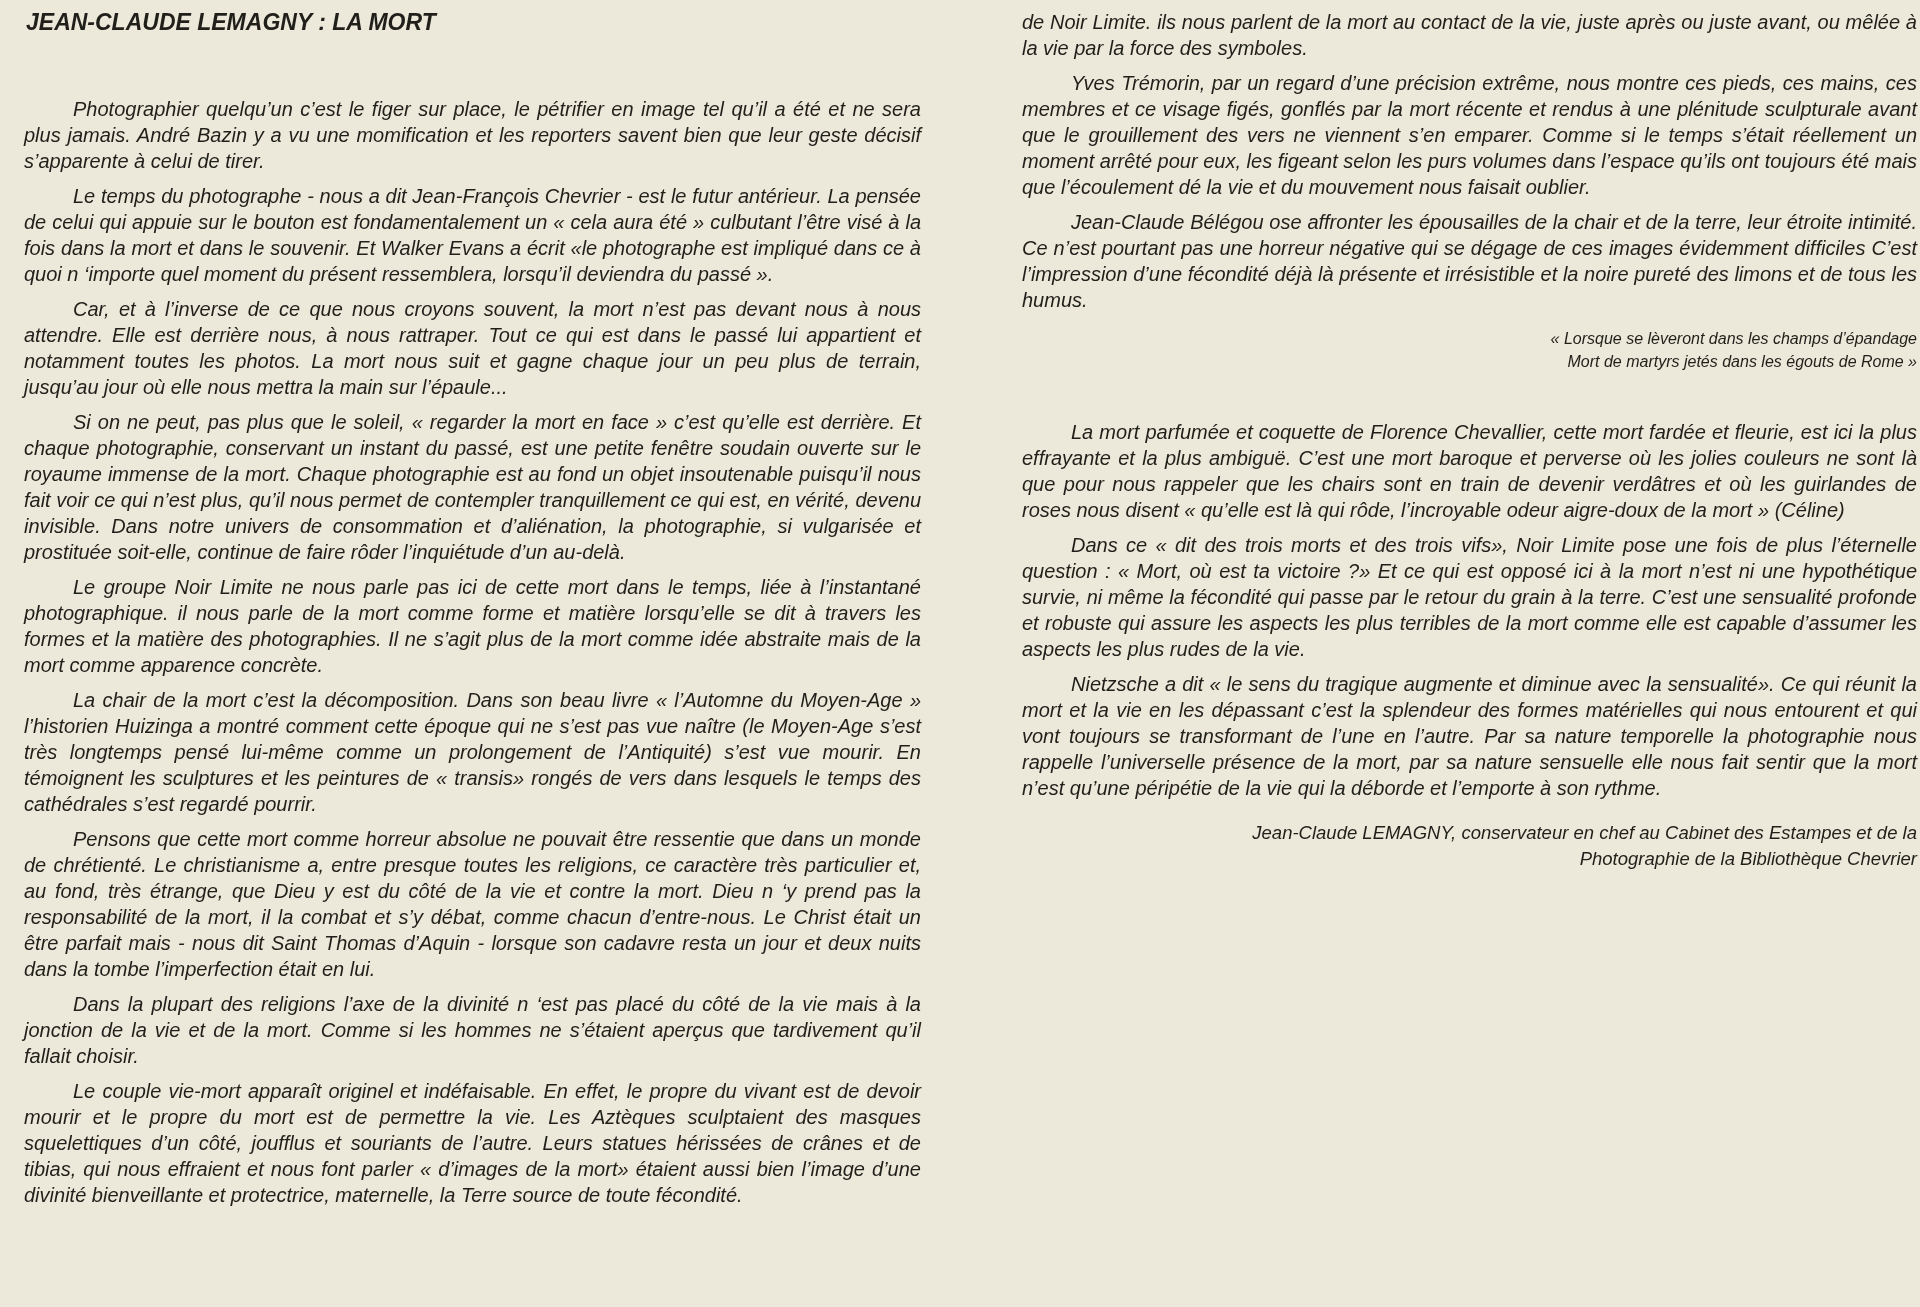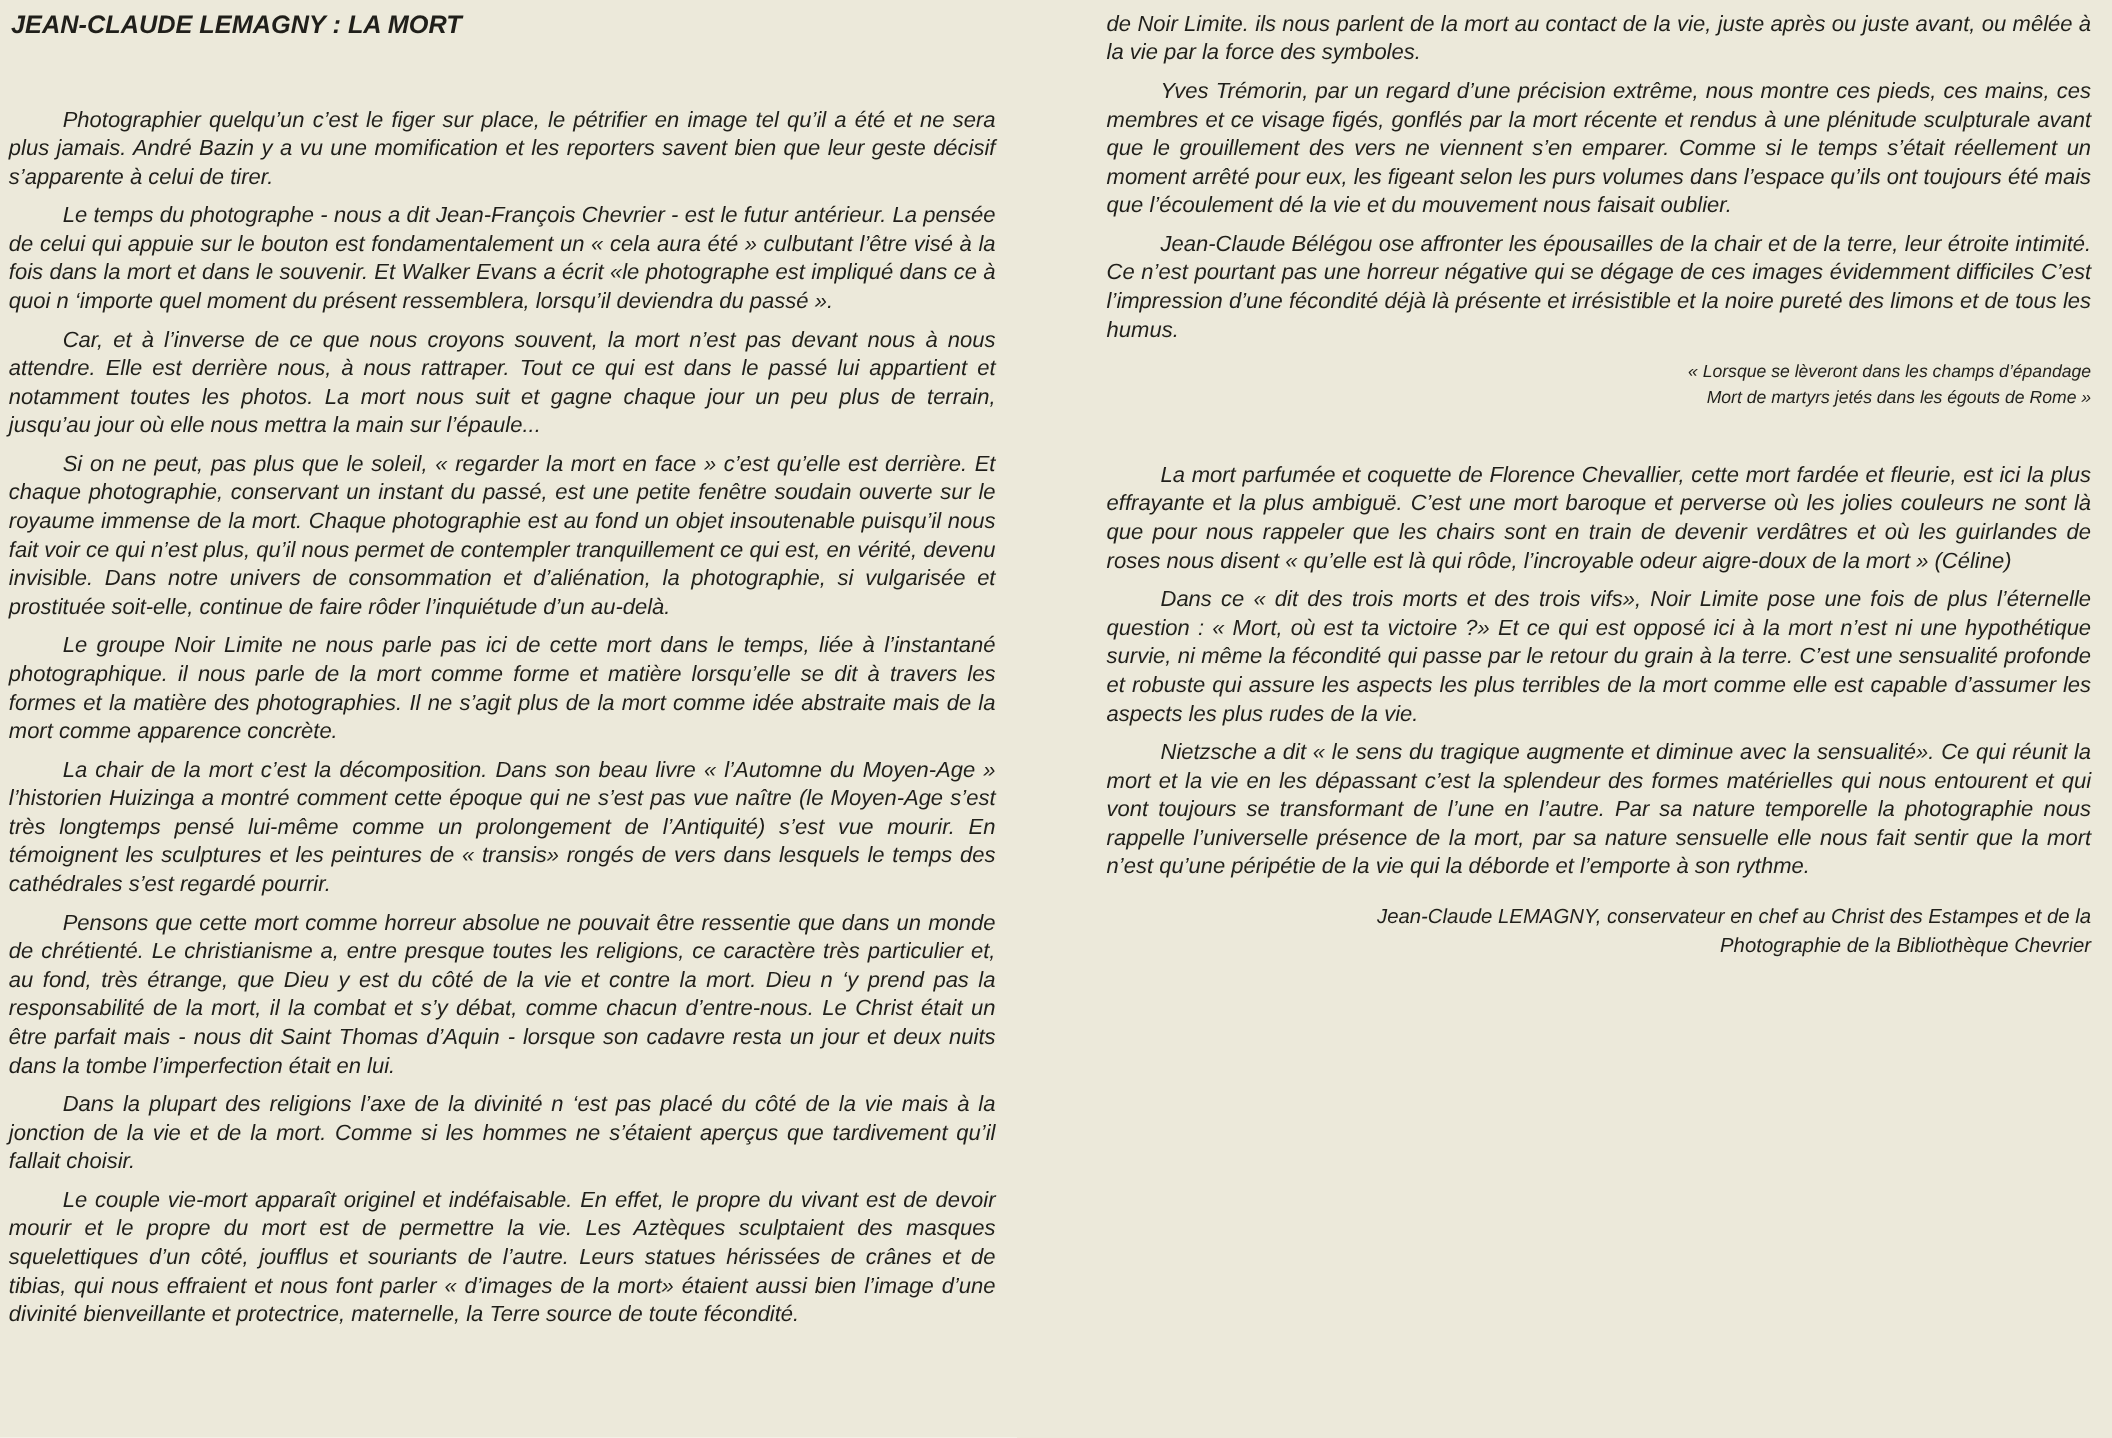--- a/index.html
+++ b/index.html
@@ -11,21 +11,21 @@
     width: 1920px;
     height: 1307px;
     font-family: "Liberation Sans", "DejaVu Sans", sans-serif;
   }
   .page {
     box-sizing: border-box;
     width: 1920px;
     height: 1307px;
     background: #ece9da;
     color: #201f1a;
-    padding: 9px 14px 0 8px;
+    padding: 9px 14px 0 24px;
     display: flex;
     overflow: hidden;
     font-style: italic;
   }
   .col {
     flex: none;
   }
   .col-left {
     width: 897px;
     margin-right: 101px;
@@ -94,18 +94,18 @@
       <div class="quote-line">« Lorsque se lèveront dans les champs d’épandage</div>
       <div class="quote-line">Mort de martyrs jetés dans les égouts de Rome »</div>
       <div class="quote-attribution">Charles Péguy</div>
     </div>
 
     <p class="para">La mort parfumée et coquette de Florence Chevallier, cette mort fardée et fleurie, est ici la plus effrayante et la plus ambiguë. C’est une mort baroque et perverse où les jolies couleurs ne sont là que pour nous rappeler que les chairs sont en train de devenir verdâtres et où les guirlandes de roses nous disent « qu’elle est là qui rôde, l’incroyable odeur aigre-doux de la mort » (Céline)</p>
     <p class="para">Dans ce « dit des trois morts et des trois vifs», Noir Limite pose une fois de plus l’éternelle question : « Mort, où est ta victoire ?» Et ce qui est opposé ici à la mort n’est ni une hypothétique survie, ni même la fécondité qui passe par le retour du grain à la terre. C’est une sensualité profonde et robuste qui assure les aspects les plus terribles de la mort comme elle est capable d’assumer les aspects les plus rudes de la vie.</p>
     <p class="para">Nietzsche a dit « le sens du tragique augmente et diminue avec la sensualité». Ce qui réunit la mort et la vie en les dépassant c’est la splendeur des formes matérielles qui nous entourent et qui vont toujours se transformant de l’une en l’autre. Par sa nature temporelle la photographie nous rappelle l’universelle présence de la mort, par sa nature sensuelle elle nous fait sentir que la mort n’est qu’une péripétie de la vie qui la déborde et l’emporte à son rythme.</p>
 
     <div class="signature">
-      <div>Jean-Claude LEMAGNY, conservateur en chef au Christ des Estampes et de la</div>
+      <div>Jean-Claude LEMAGNY, conservateur en chef au Cabinet des Estampes et de la</div>
       <div>Photographie de la Bibliothèque Chevrier</div>
     </div>
   </div>
 
 </div>
 
 </body></html>

